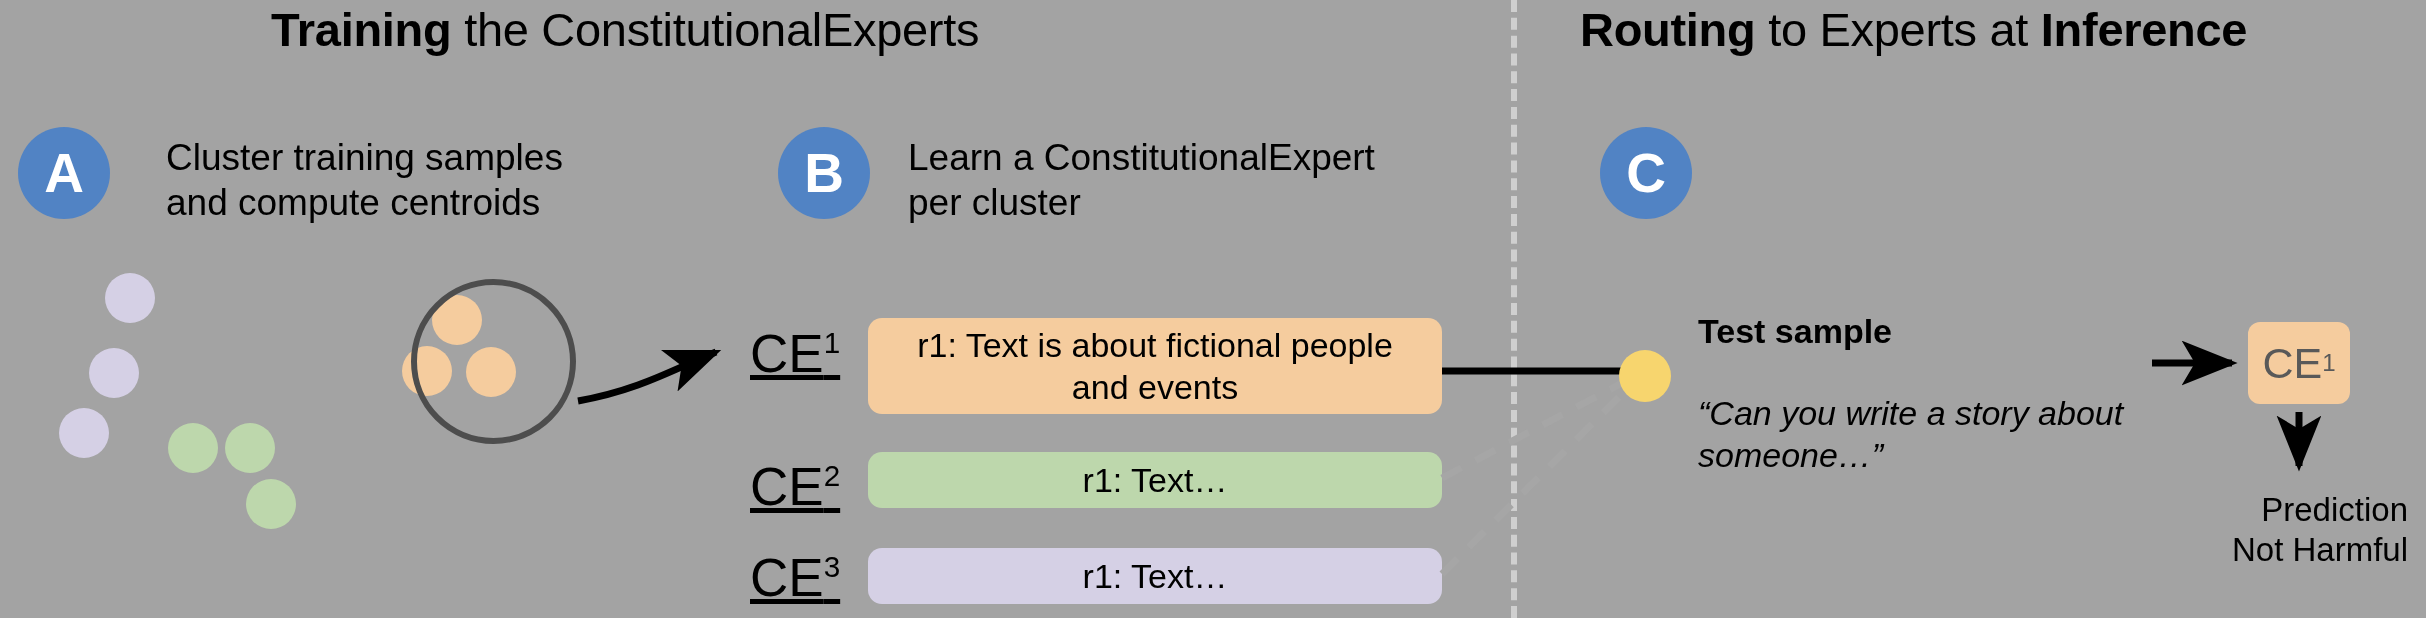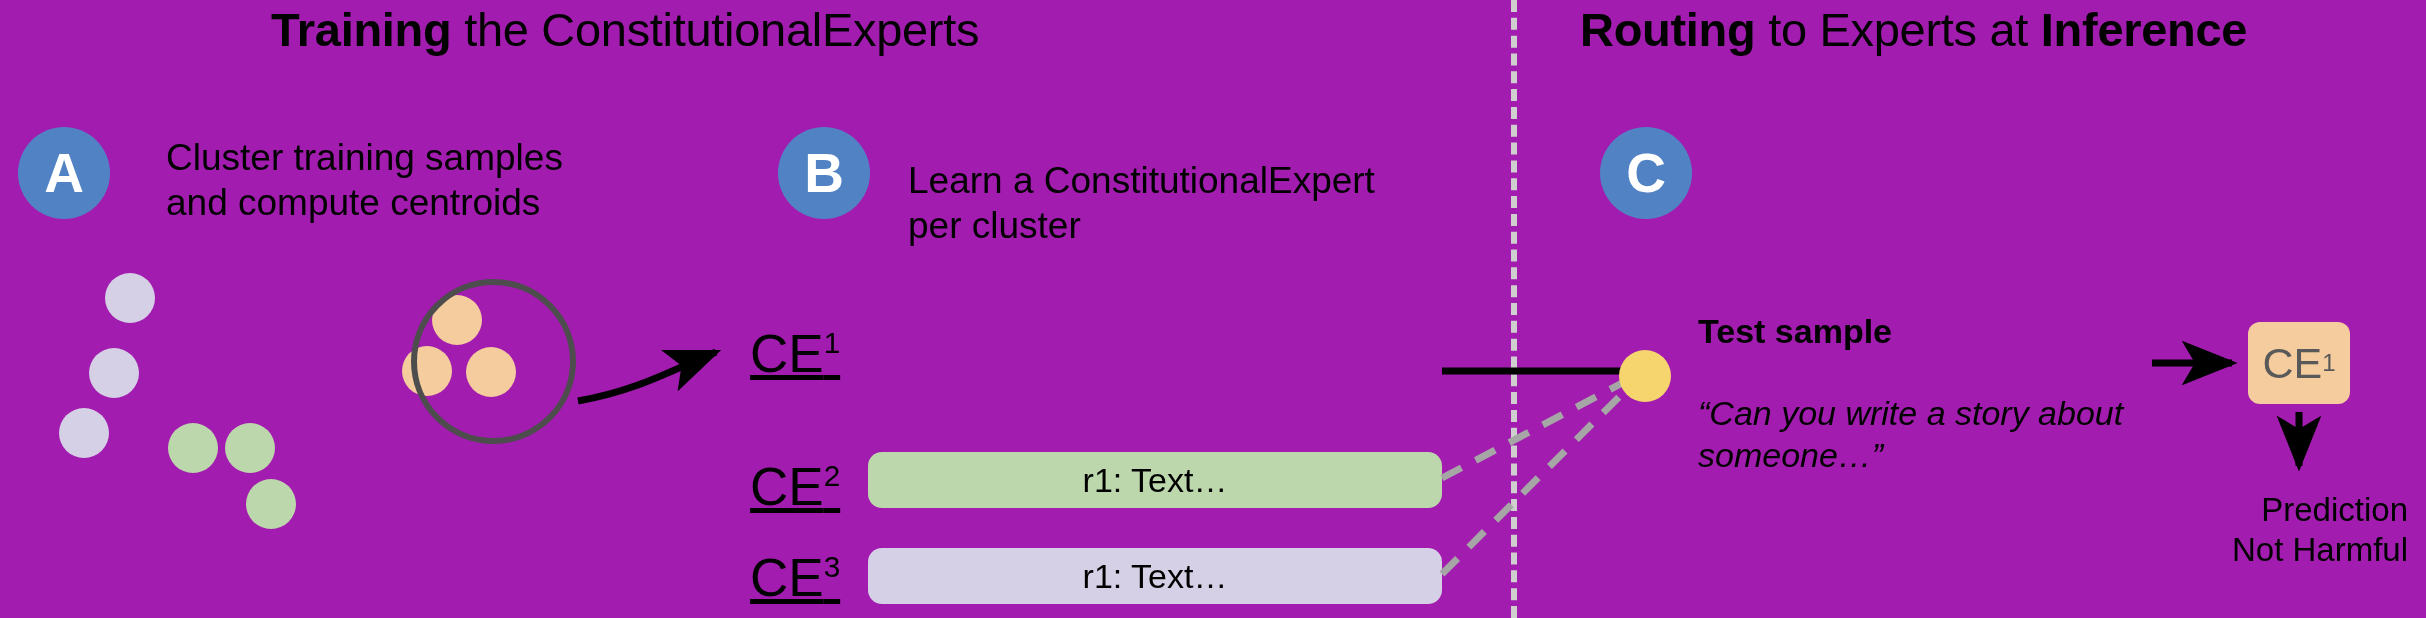--- a/index.html
+++ b/index.html
@@ -8,21 +8,21 @@
     background: #ffffff;
   }
   body {
     font-family: "Liberation Sans", sans-serif;
     color: #000000;
   }
   #root {
     position: relative;
     width: 2426px;
     height: 618px;
-    background: #a21caf;
+    background: #a3a3a3;
     overflow: hidden;
   }
 
   
   .panel-title {
     position: absolute;
     font-size: 47px;
     line-height: 1.0;
     letter-spacing: -0.3px;
     white-space: nowrap;
@@ -55,21 +55,21 @@
 
   
   .caption {
     position: absolute;
     font-size: 37px;
     line-height: 1.22;
     color: #000;
     white-space: pre-line;
   }
   #caption-a { left: 166px;  top: 135px; }
-  #caption-b { left: 908px;  top: 135px; margin-top: 23px; }
+  #caption-b { left: 908px;  top: 135px; }
   #caption-c { left: 1748px; top: 100px; }
 
   
   .dot {
     position: absolute;
     border-radius: 50%;
   }
 
   
   #cluster-ring {
@@ -238,20 +238,21 @@
   <div class="ce-label" id="ce-label-1">
     <span>CE</span><sup>1</sup>
   </div>
   <div class="ce-label" id="ce-label-2">
     <span>CE</span><sup>2</sup>
   </div>
   <div class="ce-label" id="ce-label-3">
     <span>CE</span><sup>3</sup>
   </div>
 
+  <div class="rule-box" id="rule-box-1" style="background: rgb(245, 204, 158);">r1: Text is about fictional people and events</div>
   <div class="rule-box" id="rule-box-2" style="background: rgb(189, 215, 172);">r1: Text…</div>
   <div class="rule-box" id="rule-box-3" style="background: rgb(213, 208, 229);">r1: Text…</div>
 
   <div id="divider" style="border-left-color: rgb(207, 207, 207);"></div>
 
   <svg class="overlay" viewBox="0 0 2426 618">
     <defs>
       <marker id="arrow-solid" markerWidth="9" markerHeight="9" refX="7.2" refY="3.2" orient="auto" markerUnits="strokeWidth">
         <path d="M0,0 L8,3.2 L0,6.4 L1.9,3.2 z" fill="#000000"></path>
       </marker>

